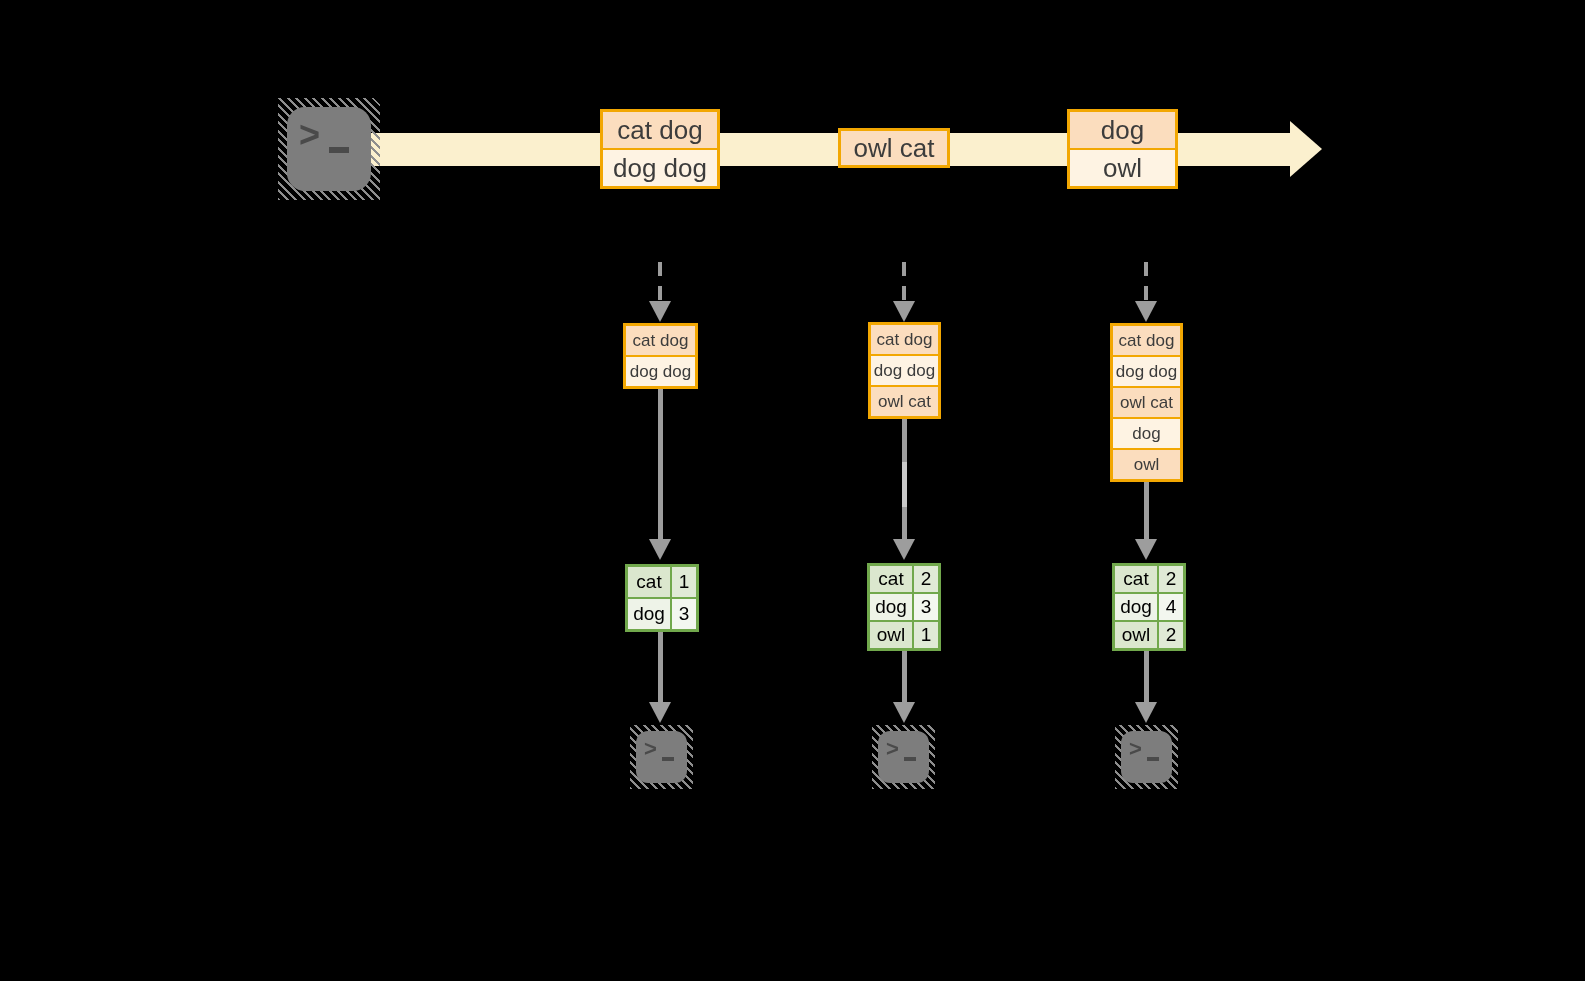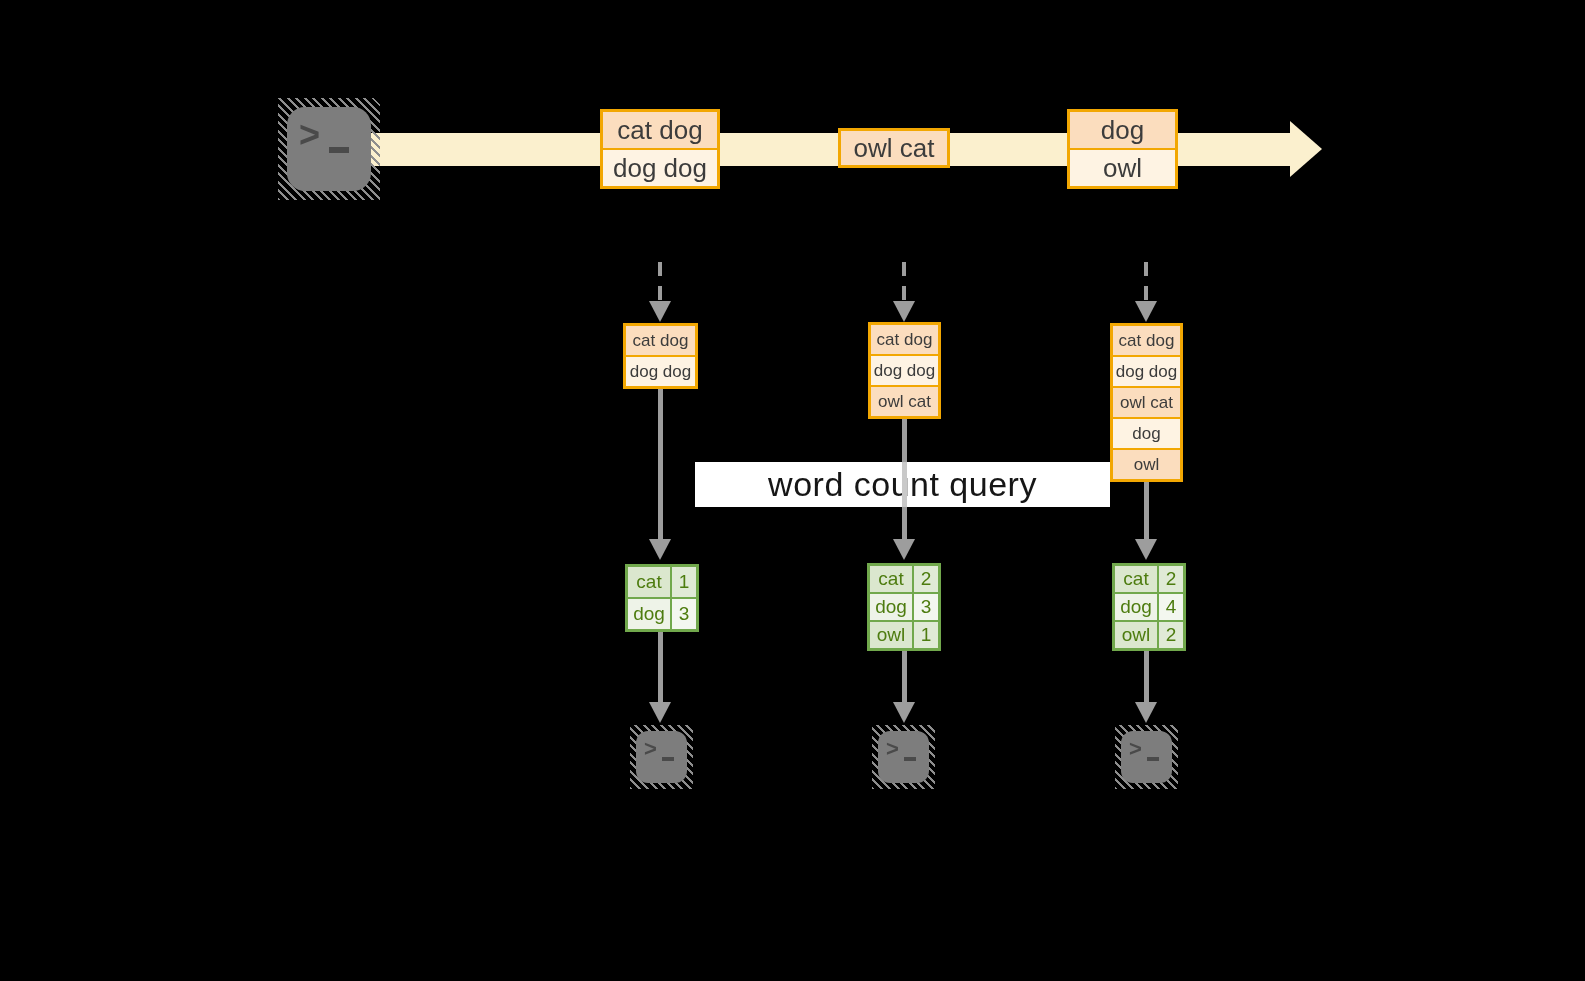--- a/index.html
+++ b/index.html
@@ -39,21 +39,21 @@
     border-right:11px solid transparent;border-top:21px solid #9d9d9d;z-index:1;}
   .faintline{position:absolute;width:5px;background:#c9c9c9;z-index:5;}
   
   .banner{position:absolute;left:695px;top:462px;width:415px;height:45px;background:#ffffff;
     display:flex;align-items:center;justify-content:center;z-index:4;}
   .banner span{font-size:34px;color:#161616;letter-spacing:0.5px;}
   
   .gtable{position:absolute;border:3px solid #71a84c;display:flex;flex-direction:column;z-index:2;}
   .gtable .row{display:flex;}
   .gtable .row + .row .gcell{border-top:2px solid #71a84c;}
-  .gcell{display:flex;align-items:center;justify-content:center;color:#4d7c0f;font-size:19px;}
+  .gcell{display:flex;align-items:center;justify-content:center;color:#000000;font-size:19px;}
   .gcell.word{width:42px;}
   .gcell.num{width:24px;border-left:2px solid #71a84c;}
   .gtable .row.odd .word{background:#dbe7ce;}
   .gtable .row.odd .num{background:#e0ead6;}
   .gtable .row.even .word{background:#eef3e8;}
   .gtable .row.even .num{background:#f3f7ef;}
   .gtable.t1 .gcell{height:30px;}
   .gtable.t2 .gcell, .gtable.t3 .gcell{height:26px;}
   .ztop{z-index:6;}
 </style>
@@ -108,23 +108,20 @@
     <div class="cell dark">owl</div>
   </div>
 
   <div class="solidline" style="left:658px;top:389px;height:150px;"></div>
   <div class="ahead" style="left:649px;top:539px;"></div>
   <div class="solidline" style="left:902px;top:417px;height:122px;"></div>
   <div class="ahead" style="left:893px;top:539px;"></div>
   <div class="solidline" style="left:1144px;top:480px;height:59px;"></div>
   <div class="ahead" style="left:1135px;top:539px;"></div>
 
-  <div class="banner">
-    <span>word count query</span>
-  </div>
   <div class="faintline" style="left:902px;top:462px;height:45px;"></div>
 
   <div class="gtable t1" style="left:625px;top:564px;">
     <div class="row odd">
       <div class="gcell word">cat</div>
       <div class="gcell num">1</div>
     </div>
     <div class="row even">
       <div class="gcell word">dog</div>
       <div class="gcell num">3</div>

